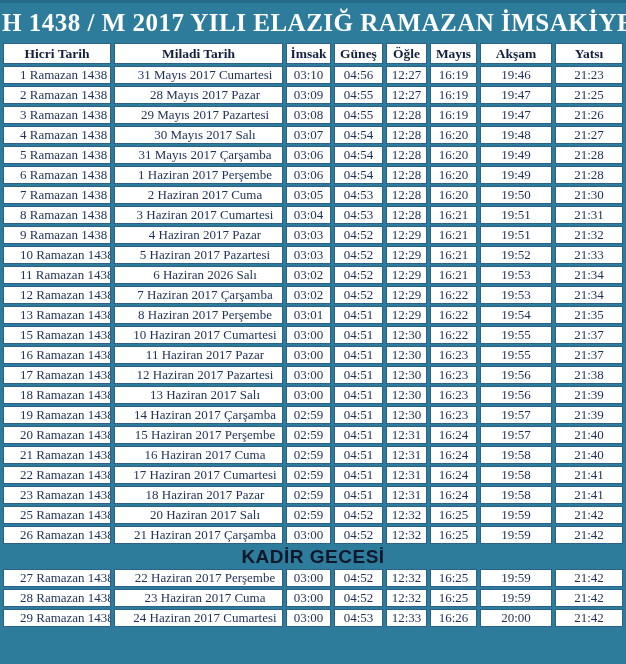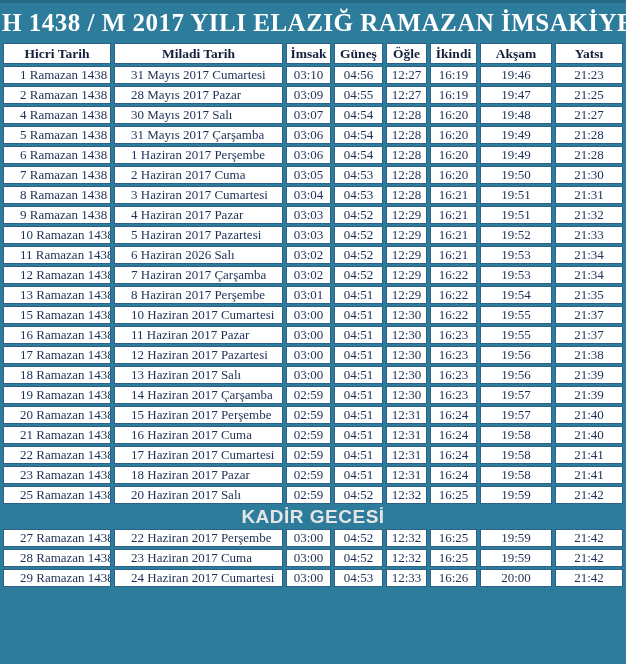--- a/index.html
+++ b/index.html
@@ -45,27 +45,27 @@
     white-space: nowrap;
   }
   th {
     font-weight: bold;
     font-size: 13.5px;
     line-height: 19px;
     color: #121f3d;
     font-family: Liberation Serif, serif;
   }
   td.left {
-    text-align: left;
+    text-align: center;
     padding-left: 16px;
   }
   tr.banner-row td {
     background: transparent;
     border: none;
-    color: #e5e5e5;
+    color: #0f172a;
     font-family: "Liberation Sans", sans-serif;
     font-weight: bold;
     font-size: 19px;
     line-height: 21px;
     letter-spacing: 0.5px;
     text-align: center;
     padding: 0;
   }
 </style>
 </head>
@@ -86,21 +86,21 @@
     <col style="width:72px">
     <col style="width:68px">
   </colgroup>
   <thead>
     <tr>
       <th>Hicri Tarih</th>
       <th>Miladi Tarih</th>
       <th>İmsak</th>
       <th>Güneş</th>
       <th>Öğle</th>
-      <th>İkindi</th>
+      <th>Mayıs</th>
       <th>Akşam</th>
       <th>Yatsı</th>
     </tr>
   </thead>
   <tbody>
       <tr>
         <td class="left">1 Ramazan 1438</td>
         <td class="left">31 Mayıs 2017 Cumartesi</td>
         <td>03:10</td>
         <td>04:56</td>
@@ -113,20 +113,30 @@
         <td class="left">2 Ramazan 1438</td>
         <td class="left">28 Mayıs 2017 Pazar</td>
         <td>03:09</td>
         <td>04:55</td>
         <td>12:27</td>
         <td>16:19</td>
         <td>19:47</td>
         <td>21:25</td>
       </tr>
       <tr>
+        <td class="left">3 Ramazan 1438</td>
+        <td class="left">29 Mayıs 2017 Pazartesi</td>
+        <td>03:08</td>
+        <td>04:55</td>
+        <td>12:28</td>
+        <td>16:19</td>
+        <td>19:47</td>
+        <td>21:26</td>
+      </tr>
+      <tr>
         <td class="left">4 Ramazan 1438</td>
         <td class="left">30 Mayıs 2017 Salı</td>
         <td>03:07</td>
         <td>04:54</td>
         <td>12:28</td>
         <td>16:20</td>
         <td>19:48</td>
         <td>21:27</td>
       </tr>
       <tr>
@@ -306,20 +316,30 @@
         <td>04:51</td>
         <td>12:31</td>
         <td>16:24</td>
         <td>19:58</td>
         <td>21:41</td>
       </tr>
       <tr>
         <td class="left">25 Ramazan 1438</td>
         <td class="left">20 Haziran 2017 Salı</td>
         <td>02:59</td>
+        <td>04:52</td>
+        <td>12:32</td>
+        <td>16:25</td>
+        <td>19:59</td>
+        <td>21:42</td>
+      </tr>
+      <tr>
+        <td class="left">26 Ramazan 1438</td>
+        <td class="left">21 Haziran 2017 Çarşamba</td>
+        <td>03:00</td>
         <td>04:52</td>
         <td>12:32</td>
         <td>16:25</td>
         <td>19:59</td>
         <td>21:42</td>
       </tr>
     </tbody>
   <tbody>
     <tr class="banner-row">
       <td colspan="8">KADİR GECESİ</td>

